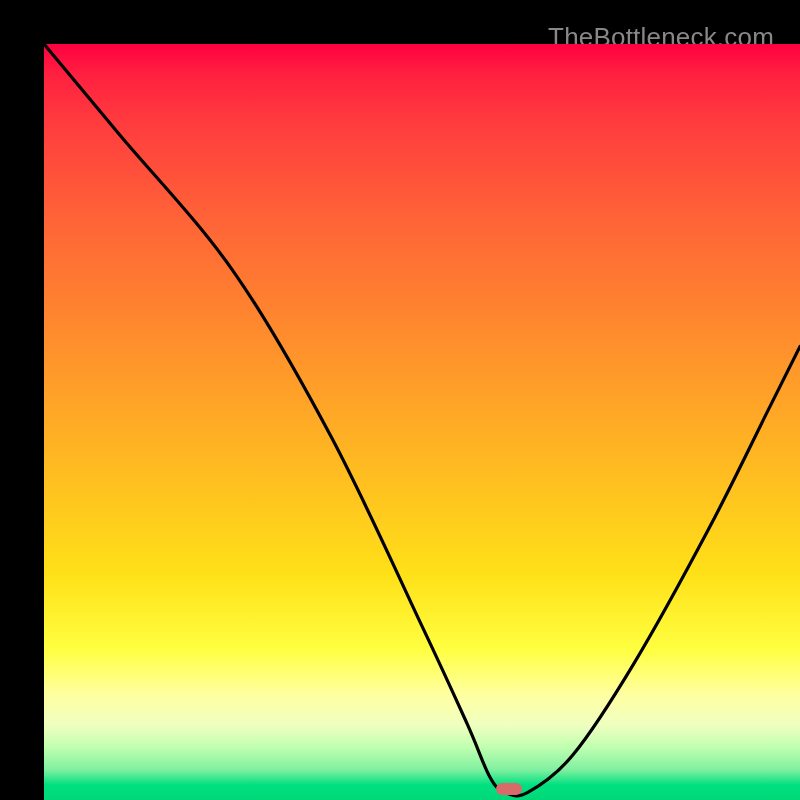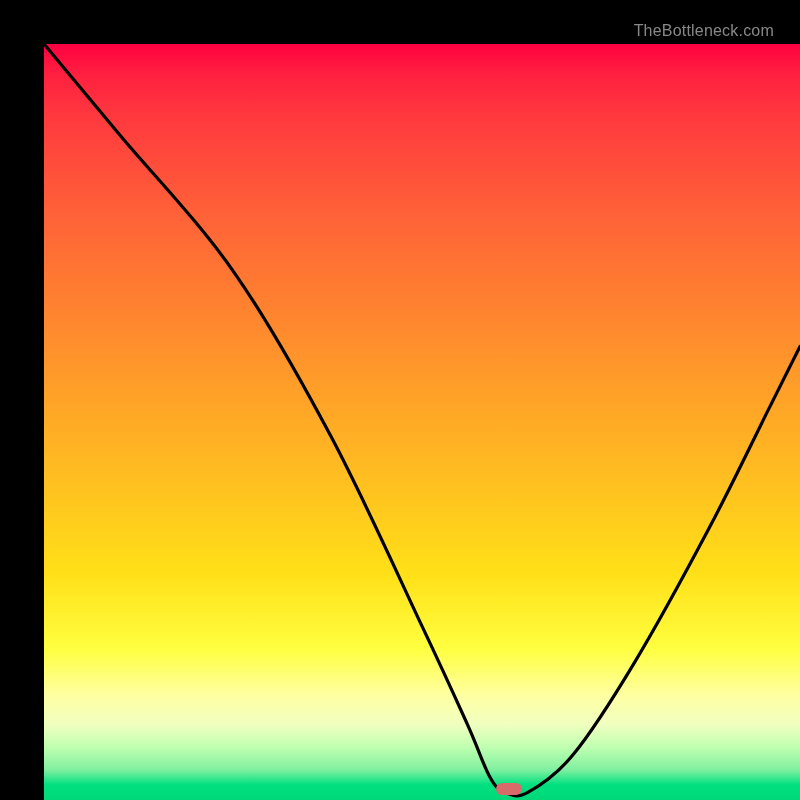--- a/index.html
+++ b/index.html
@@ -57,21 +57,21 @@
     height: 12px;
     border-radius: 6px;
     background: #d86a6a;
     transform: translate(-50%, -50%);
   }
   .watermark {
     position: absolute;
     top: 0px;
     right: 4px;
     color: #888;
-    font-size: 16px;
+    font-size: 26px;
     font-weight: 500;
     letter-spacing: 0.2px;
     user-select: none;
   }
 </style>
 </head>
 <body>
 
 <div class="frame">
   <div class="watermark">TheBottleneck.com</div>

